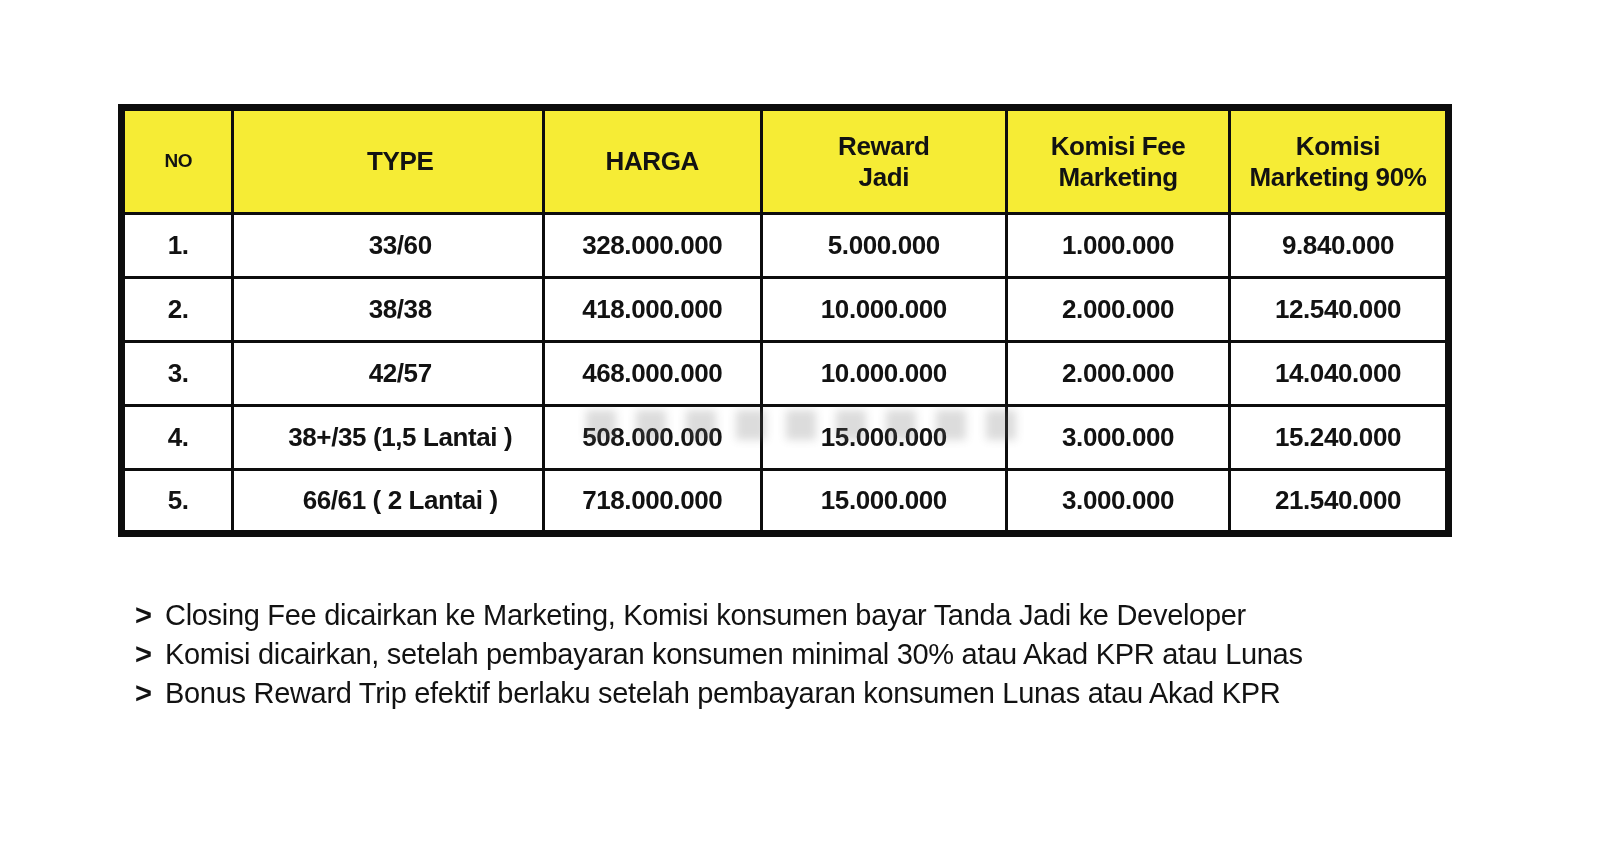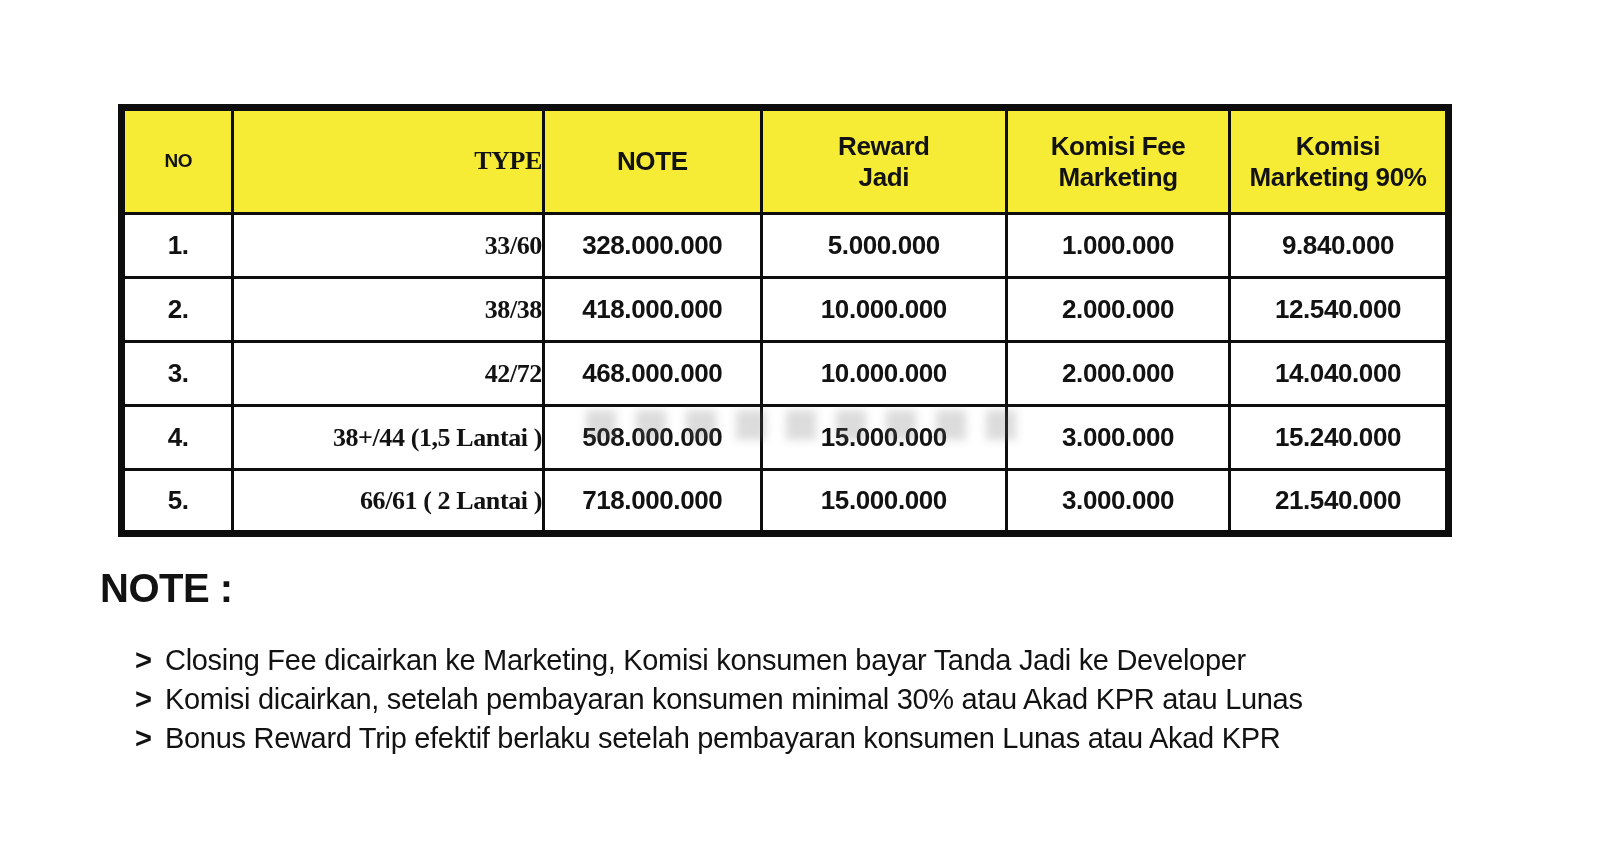--- a/index.html
+++ b/index.html
@@ -22,29 +22,29 @@
     letter-spacing:-0.4px;
   }
   .price-table thead th {
     background:#F6EC35;
     height:106px;
     font-size:26px; font-weight:700;
     text-align:center; vertical-align:middle;
     white-space:pre-line; line-height:1.18;
   }
   .price-table thead th.no-col { font-size:19px; }
-  .price-table thead th.left-col { text-align:right; padding-left:24px;font-family:Liberation Serif, serif; }
+  .price-table thead th.left-col { text-align:center; padding-left:24px; }
 
   .price-table tbody td {
     background:#ffffff;
     height:64px;
     font-size:26px; font-weight:700;
     text-align:center; vertical-align:middle;
   }
-  .price-table tbody td.left-col { text-align:right; padding-left:24px;font-family:Liberation Serif, serif; }
+  .price-table tbody td.left-col { text-align:center; padding-left:24px; }
 
   
   .watermark {
     position:absolute; left:468px; top:306px; width:430px; height:30px;
     background:repeating-linear-gradient(90deg,
       rgba(115,115,115,0.55) 0px 30px,
       rgba(115,115,115,0.0) 30px 50px);
     filter:blur(4px); opacity:0.45;
     pointer-events:none;
   }
@@ -68,21 +68,21 @@
         <col style="width:23.4%">
         <col style="width:16.4%">
         <col style="width:18.5%">
         <col style="width:16.8%">
         <col style="width:16.5%">
       </colgroup>
       <thead>
         <tr>
           <th class="no-col">NO</th>
           <th class="left-col">TYPE</th>
-          <th>NOTE</th>
+          <th>HARGA</th>
           <th>Reward
 Jadi</th>
           <th>Komisi Fee
 Marketing</th>
           <th>Komisi
 Marketing 90%</th>
         </tr>
       </thead>
       <tbody>
         <tr>
@@ -96,49 +96,48 @@
         <tr>
           <td>2.</td>
           <td class="left-col">38/38</td>
           <td>418.000.000</td>
           <td>10.000.000</td>
           <td>2.000.000</td>
           <td>12.540.000</td>
         </tr>
         <tr>
           <td>3.</td>
-          <td class="left-col">42/72</td>
+          <td class="left-col">42/57</td>
           <td>468.000.000</td>
           <td>10.000.000</td>
           <td>2.000.000</td>
           <td>14.040.000</td>
         </tr>
         <tr>
           <td>4.</td>
-          <td class="left-col">38+/44 (1,5 Lantai )</td>
+          <td class="left-col">38+/35 (1,5 Lantai )</td>
           <td>508.000.000</td>
           <td>15.000.000</td>
           <td>3.000.000</td>
           <td>15.240.000</td>
         </tr>
         <tr>
           <td>5.</td>
           <td class="left-col">66/61 ( 2 Lantai )</td>
           <td>718.000.000</td>
           <td>15.000.000</td>
           <td>3.000.000</td>
           <td>21.540.000</td>
         </tr>
       </tbody>
     </table>
     <div class="watermark"></div>
   </div>
 
   <div class="note">
-    <div class="note-title">NOTE :</div>
     <div class="note-items">
       <div class="note-item">
         <span class="bullet">&gt;</span>
         <span>Closing Fee dicairkan ke Marketing, Komisi konsumen bayar Tanda Jadi ke Developer</span>
       </div>
       <div class="note-item">
         <span class="bullet">&gt;</span>
         <span>Komisi dicairkan, setelah pembayaran konsumen minimal 30% atau Akad KPR atau Lunas</span>
       </div>
       <div class="note-item">

